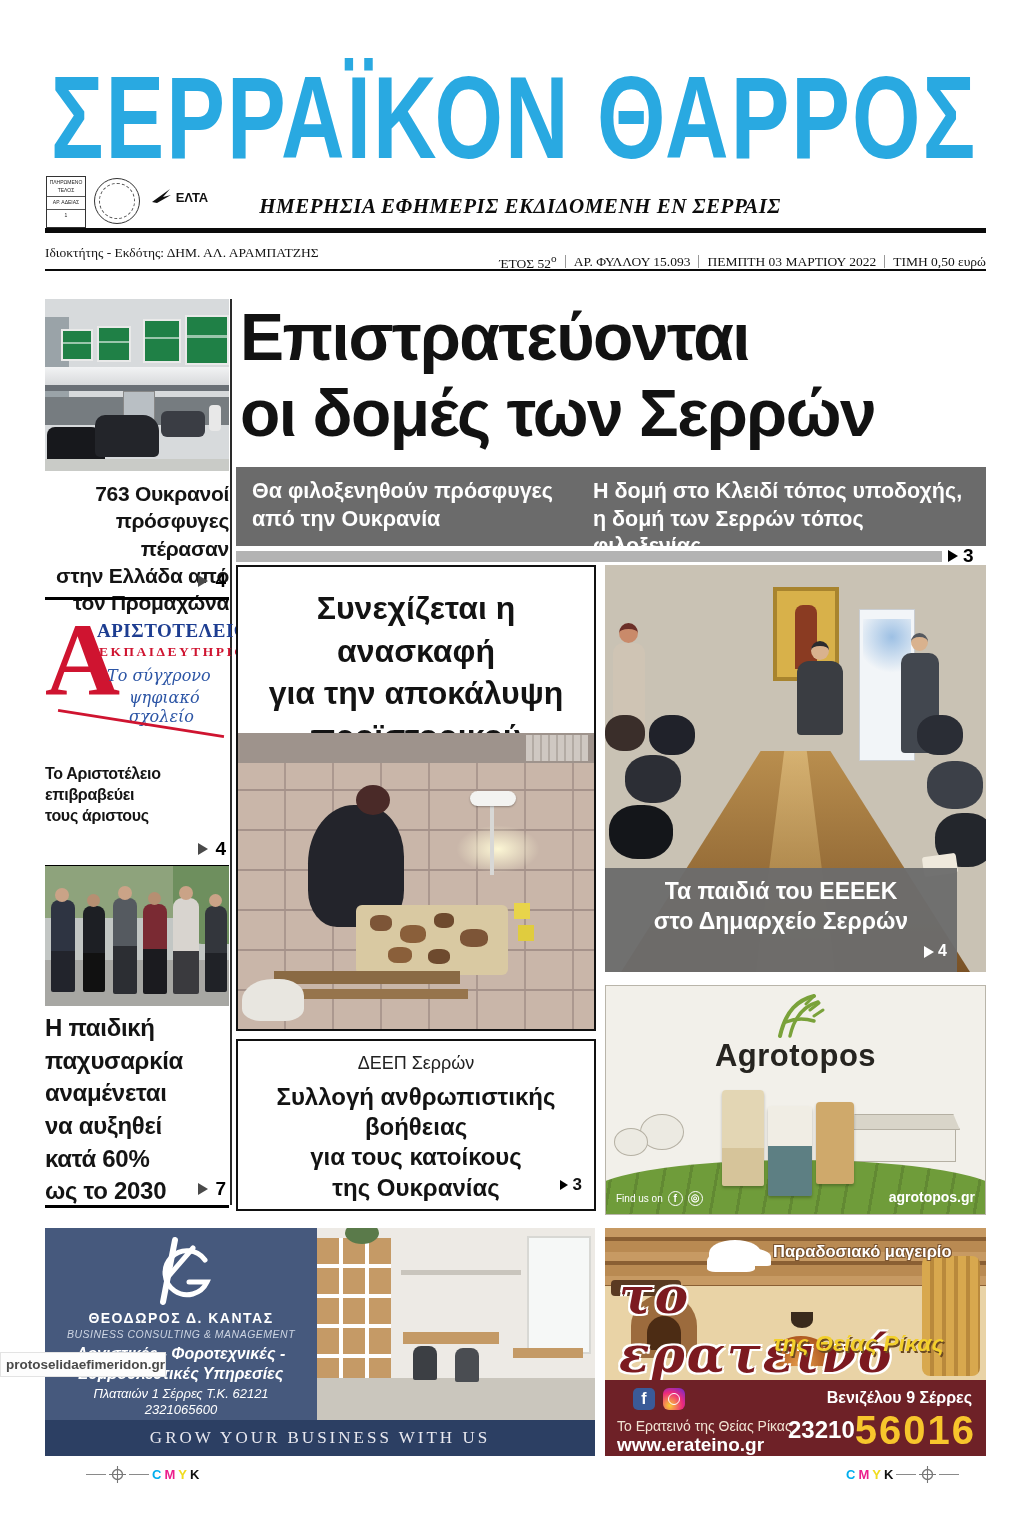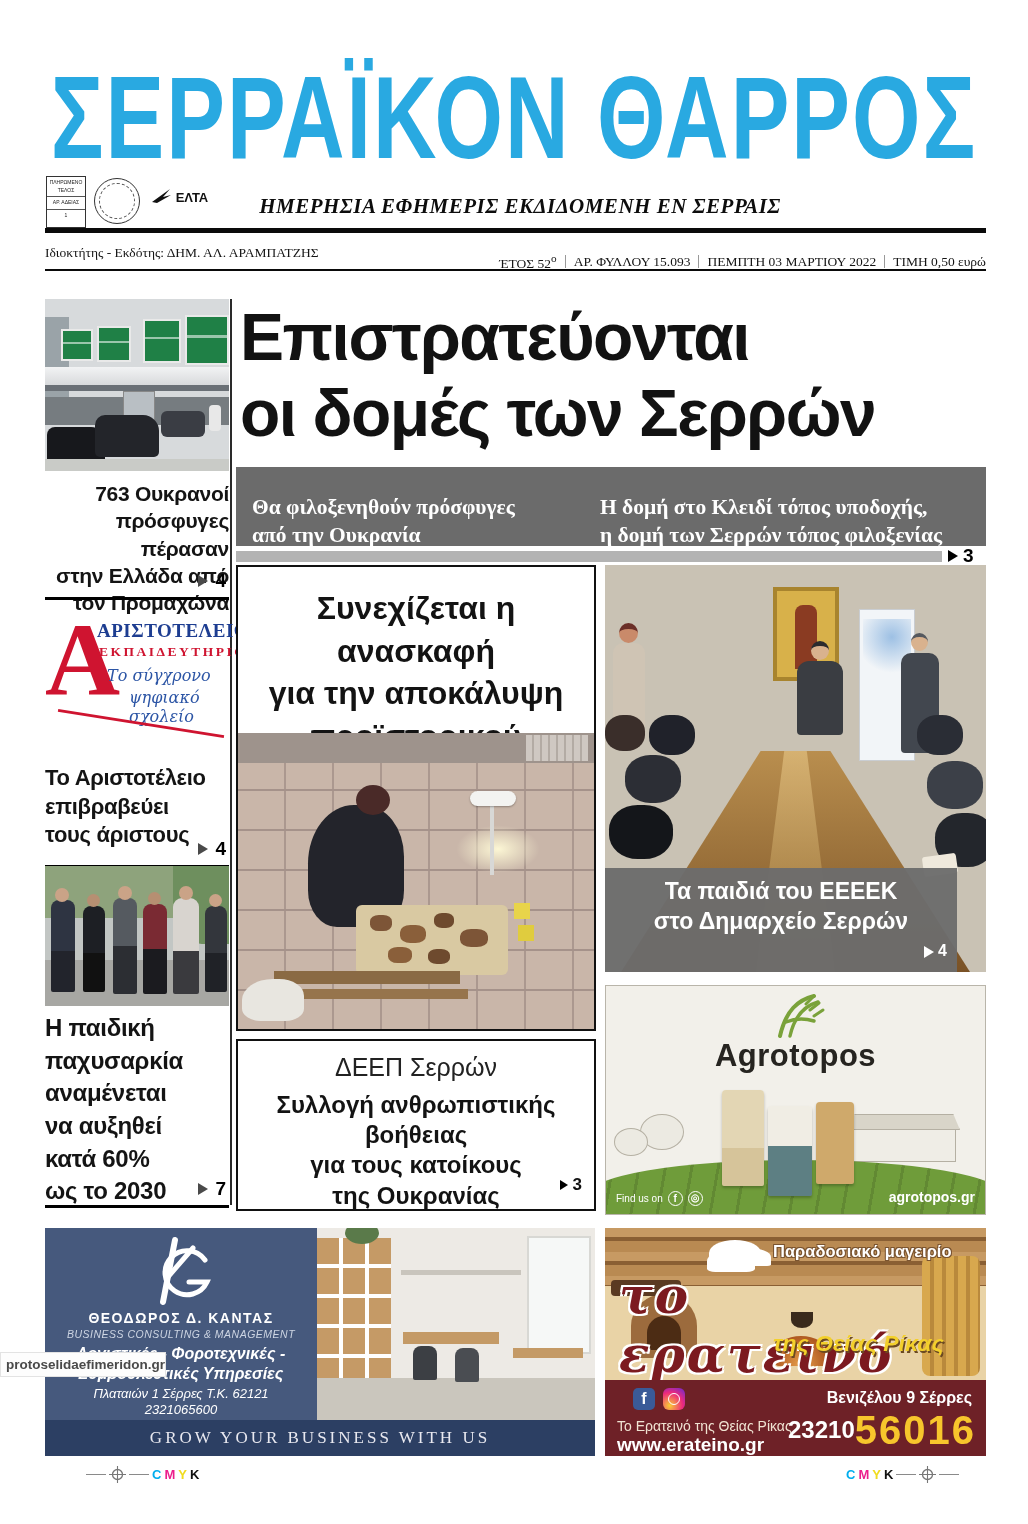--- a/index.html
+++ b/index.html
@@ -53,33 +53,33 @@
   .ari-t1{position:absolute;left:62px;top:60px;font-family:"DejaVu Serif",serif;font-style:italic;
     font-size:16px;color:#2c55a5;}
   .ari-t2{position:absolute;left:84px;top:82px;font-family:"DejaVu Serif",serif;font-style:italic;
     font-size:16px;color:#2c55a5;}
   .ari-line{position:absolute;left:12px;top:116px;width:168px;height:3px;background:#cf1430;transform:rotate(9deg);}
 
   
   .lead-head{left:240px;top:300px;width:748px;font-weight:bold;font-size:66px;line-height:1.15;
     letter-spacing:-1.5px;color:#121212;}
   .graybox{left:236px;top:467px;width:750px;height:79px;background:#6b6b6b;display:flex;
-    color:#fff;font-weight:bold;font-size:21.5px;line-height:1.28;padding:27px 16px;font-family:Liberation Serif, serif;}
+    color:#fff;font-weight:bold;font-size:21.5px;line-height:1.28;padding:11px 16px;}
   .graybox .colL{width:348px;}
   .graybar{left:236px;top:551px;width:706px;height:11px;background:#b3b3b3;}
   .graybar-ref{left:948px;top:545px;display:flex;align-items:center;gap:5px;}
 
   
   .centerbox{left:236px;top:565px;width:360px;height:466px;border:2px solid #111;background:#fff;}
   .centerbox .h{margin:20px 8px 14px;text-align:center;font-weight:bold;font-size:32px;line-height:1.33;color:#131313;}
   .photo3{position:absolute;left:0;right:0;bottom:0;height:296px;background:#c9b6a9;overflow:hidden;
     background-image:repeating-linear-gradient(0deg, transparent 0 38px, #a5928a 38px 40px),
                      repeating-linear-gradient(90deg, transparent 0 46px, #ab988f 46px 48px);}
   .deepbox{left:236px;top:1039px;width:360px;height:172px;border:2.5px solid #111;text-align:center;background:#fff;}
-  .deep-kicker{margin-top:12px;font-size:25px;color:#222;}
+  .deep-kicker{margin-top:12px;font-size:18px;color:#222;}
   .deep-head{margin-top:8px;font-weight:bold;font-size:24px;line-height:1.26;color:#131313;}
   .deep-ref{position:absolute;right:12px;bottom:14px;display:flex;align-items:center;gap:5px;}
 
   
   .photo4{left:605px;top:565px;width:381px;height:407px;background:#c9c2b4;overflow:hidden;}
   .caption{position:absolute;left:0;bottom:0;width:352px;height:104px;background:rgba(108,108,108,.96);
     color:#fff;font-weight:bold;font-size:23px;line-height:1.3;text-align:center;padding-top:9px;}
   .caption .ref{position:absolute;right:10px;bottom:10px;display:flex;align-items:center;gap:4px;
     font-size:16px;color:#fff;}
   .agro{left:605px;top:985px;width:381px;height:230px;background:#f2f0ea;border:1px solid #b9b5aa;overflow:hidden;}
@@ -218,21 +218,21 @@
 
   <div class="abs lc" style="top:606px;height:152px;">
     <div class="ari-A">Α</div>
     <div class="ari-l1">ΑΡΙΣΤΟΤΕΛΕΙΟ</div>
     <div class="ari-l2">ΕΚΠΑΙΔΕΥΤΗΡΙΟ</div>
     <div class="ari-t1">Το σύγχρονο</div>
     <div class="ari-t2">ψηφιακό σχολείο</div>
     <div class="ari-line"></div>
   </div>
 
-  <div class="abs lc story-head preline" style="top:764px;font-size:22px;line-height:1.3;">Το Αριστοτέλειο
+  <div class="abs lc story-head preline" style="top:764px;font-size:16px;line-height:1.3;">Το Αριστοτέλειο
 επιβραβεύει
 τους άριστους</div>
   <div class="abs lc pref" style="top:838px;">
     <span class="tri gray"></span>
     <span class="prefnum">4</span>
   </div>
 
   <div class="abs lc photo2">
     <div class="sh" style="left:0;top:0;width:100%;height:52px;background:#8ea37c;"></div>
     <div class="sh" style="right:-8px;top:0;width:64px;height:78px;background:#6e8f5e;border-radius:0 0 0 45%;"></div>

